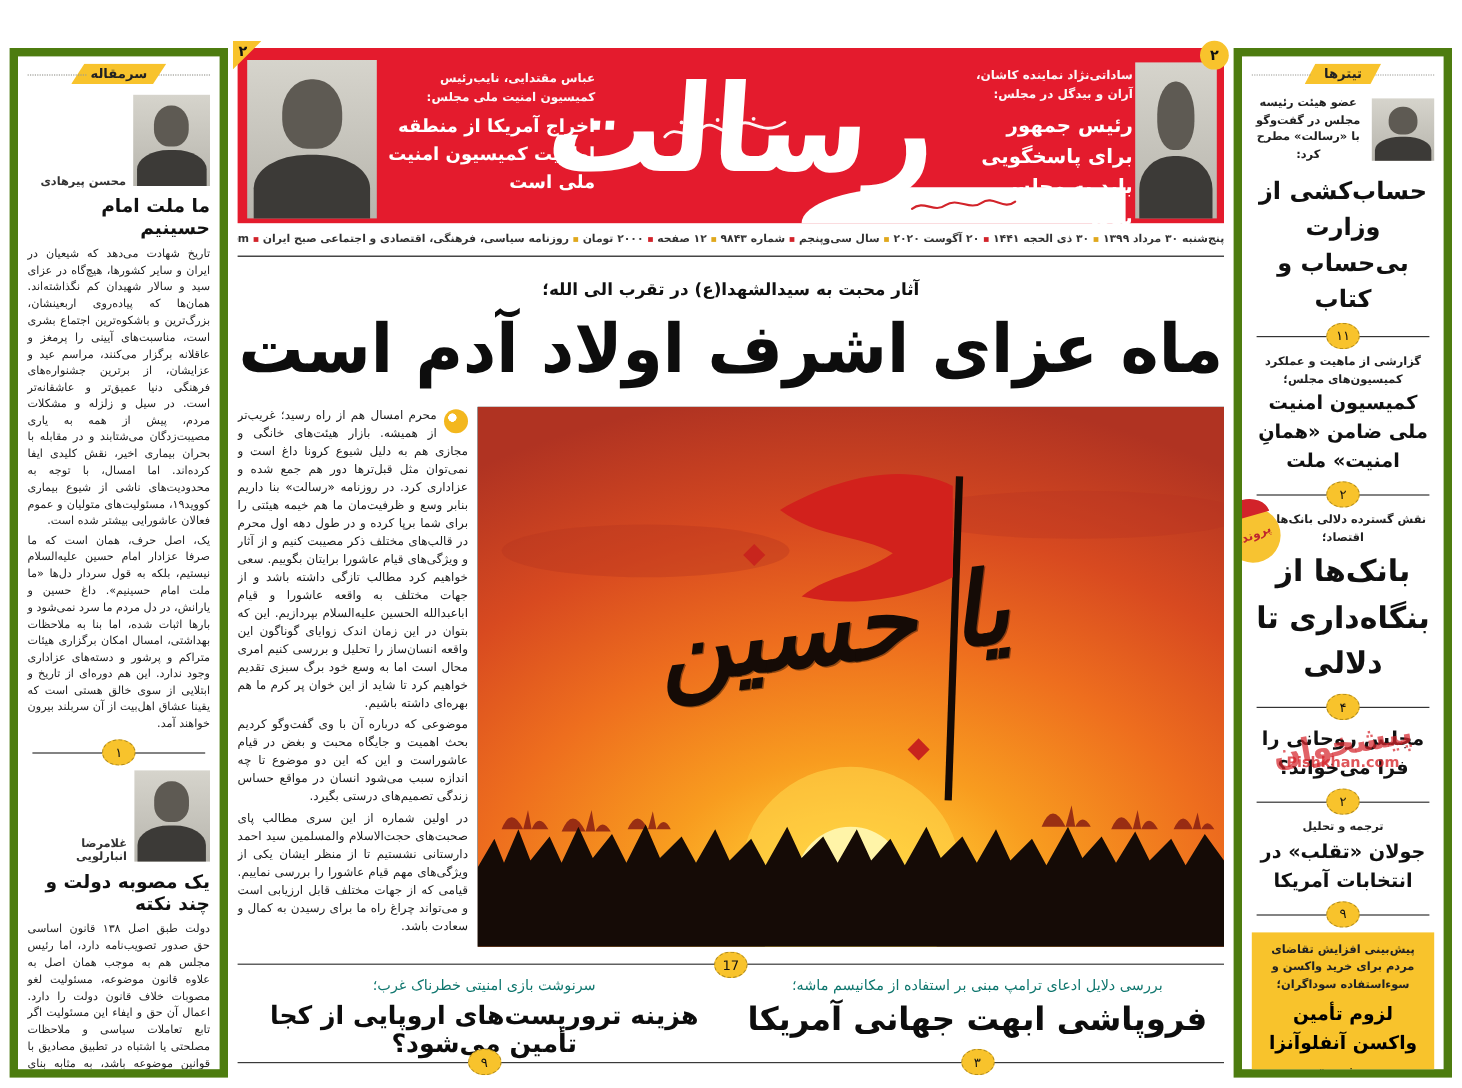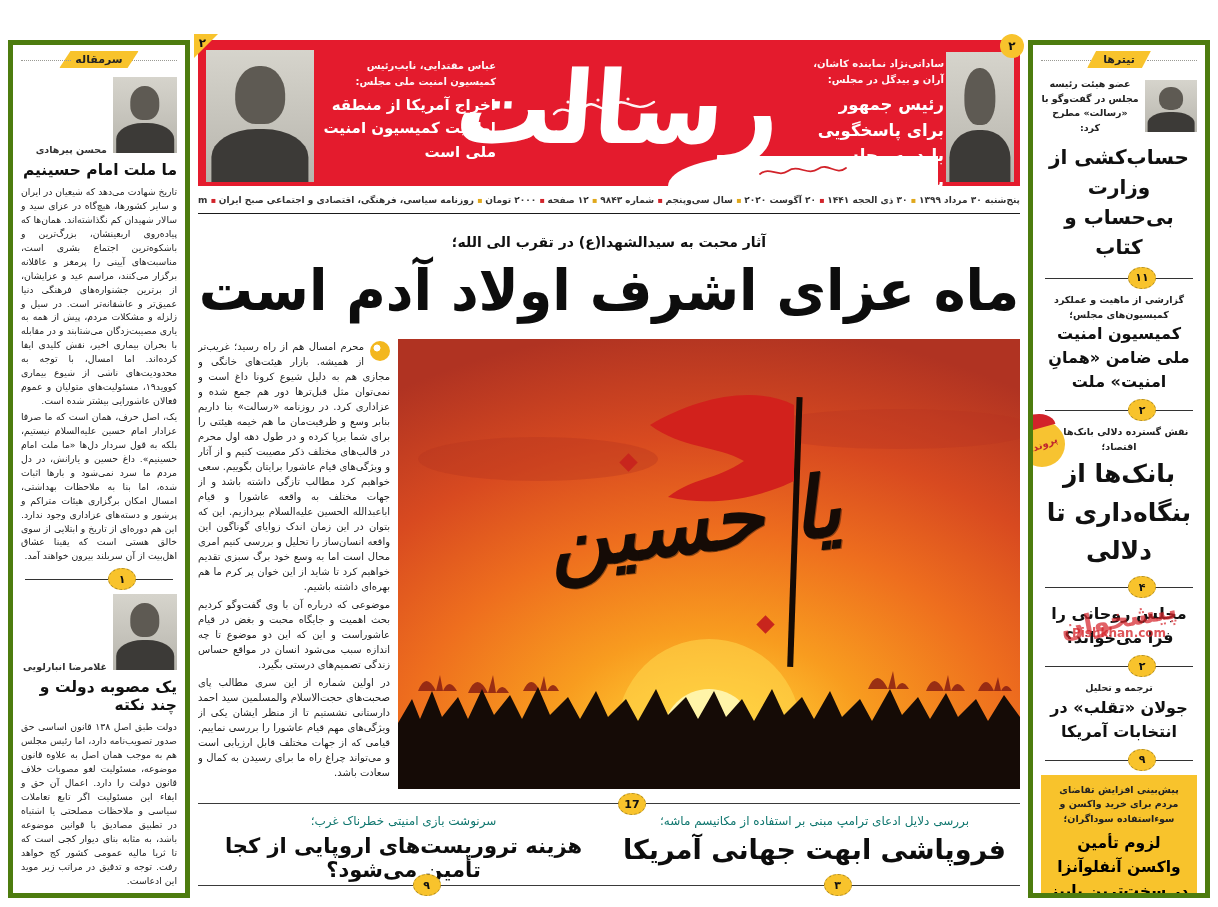--- a/index.html
+++ b/index.html
@@ -2,41 +2,41 @@
 <html lang="fa" dir="rtl"><head>
 <meta charset="utf-8">
 <style>
   * { margin:0; padding:0; box-sizing:border-box; }
   html,body { width:1218px; height:907px; background:#ffffff; overflow:hidden;
               font-family:"DejaVu Sans", sans-serif; direction:rtl; }
   .page { position:relative; width:1218px; height:907px; background:#fff; }
 
   
   .col { position:absolute; top:40px; height:858px; width:182px;
-         border:5px solid #4d7c0f; background:#fff; padding:6px 8px; overflow:hidden; }
+         border:7px solid #4d7c0f; background:#fff; padding:6px 8px; overflow:hidden; }
   .col-left  { left:8px; }
   .col-right { left:1028px; }
   .tabrow { position:relative; height:14px; margin:2px 0 10px 0; }
   .tabrow::before, .tabrow::after { content:""; position:absolute; top:7px; height:0;
          border-top:1px dotted #9a9a94; width:32%; }
   .tabrow::before { right:0; } .tabrow::after { left:0; }
   .tab { position:absolute; top:-2px; left:50%; transform:translateX(-50%);
          background:#f8c32c; color:#222; font-size:11px; font-weight:bold;
          padding:2px 16px; clip-path:polygon(14% 0,100% 0,86% 100%,0 100%); white-space:nowrap; }
 
   .kick   { font-size:9.5px; font-weight:bold; color:#222; text-align:center; line-height:1.55; }
   .hl-lg  { font-size:20px;  font-weight:bold; color:#111; text-align:center; line-height:1.5; }
   .hl-md  { font-size:16px;  font-weight:bold; color:#111; text-align:center; line-height:1.5; }
   .hl-xl  { font-size:25px;  font-weight:bold; color:#111; text-align:center; line-height:1.55; }
 
   .sep { position:relative; height:1px; background:#333; margin:16px 4px 14px 4px; }
   .pbadge { position:absolute; left:50%; top:-11px; transform:translateX(-50%);
             width:28px; height:22px; border-radius:50%; background:#f8c32c;
-            border:1px dashed #b6901f; color:#111; font-size:11px; font-weight:bold;
-            display:flex; align-items:center; justify-content:center; z-index:3;margin-left:23px; }
+            border:1px dashed #b6901f; color:#111; font-size:11px; font-weight:normal;
+            display:flex; align-items:center; justify-content:center; z-index:3; }
 
   .portrait { background:linear-gradient(180deg,#d6d4cc,#b7b5ad); position:relative; overflow:hidden; }
   .portrait::before { content:""; position:absolute; top:12%; left:50%; transform:translateX(-50%);
             width:46%; height:44%; background:#5e5a53; border-radius:48% 48% 42% 42%; }
   .portrait::after  { content:""; position:absolute; bottom:-6%; left:50%; transform:translateX(-50%);
             width:90%; height:46%; background:#3c3a37; border-radius:46% 46% 0 0; }
 
   .story-row { display:flex; gap:6px; align-items:center; margin-bottom:6px; }
   .story-row .portrait { width:52px; height:52px; flex:0 0 52px; }
   .story-row .kick { flex:1; text-align:center; }

